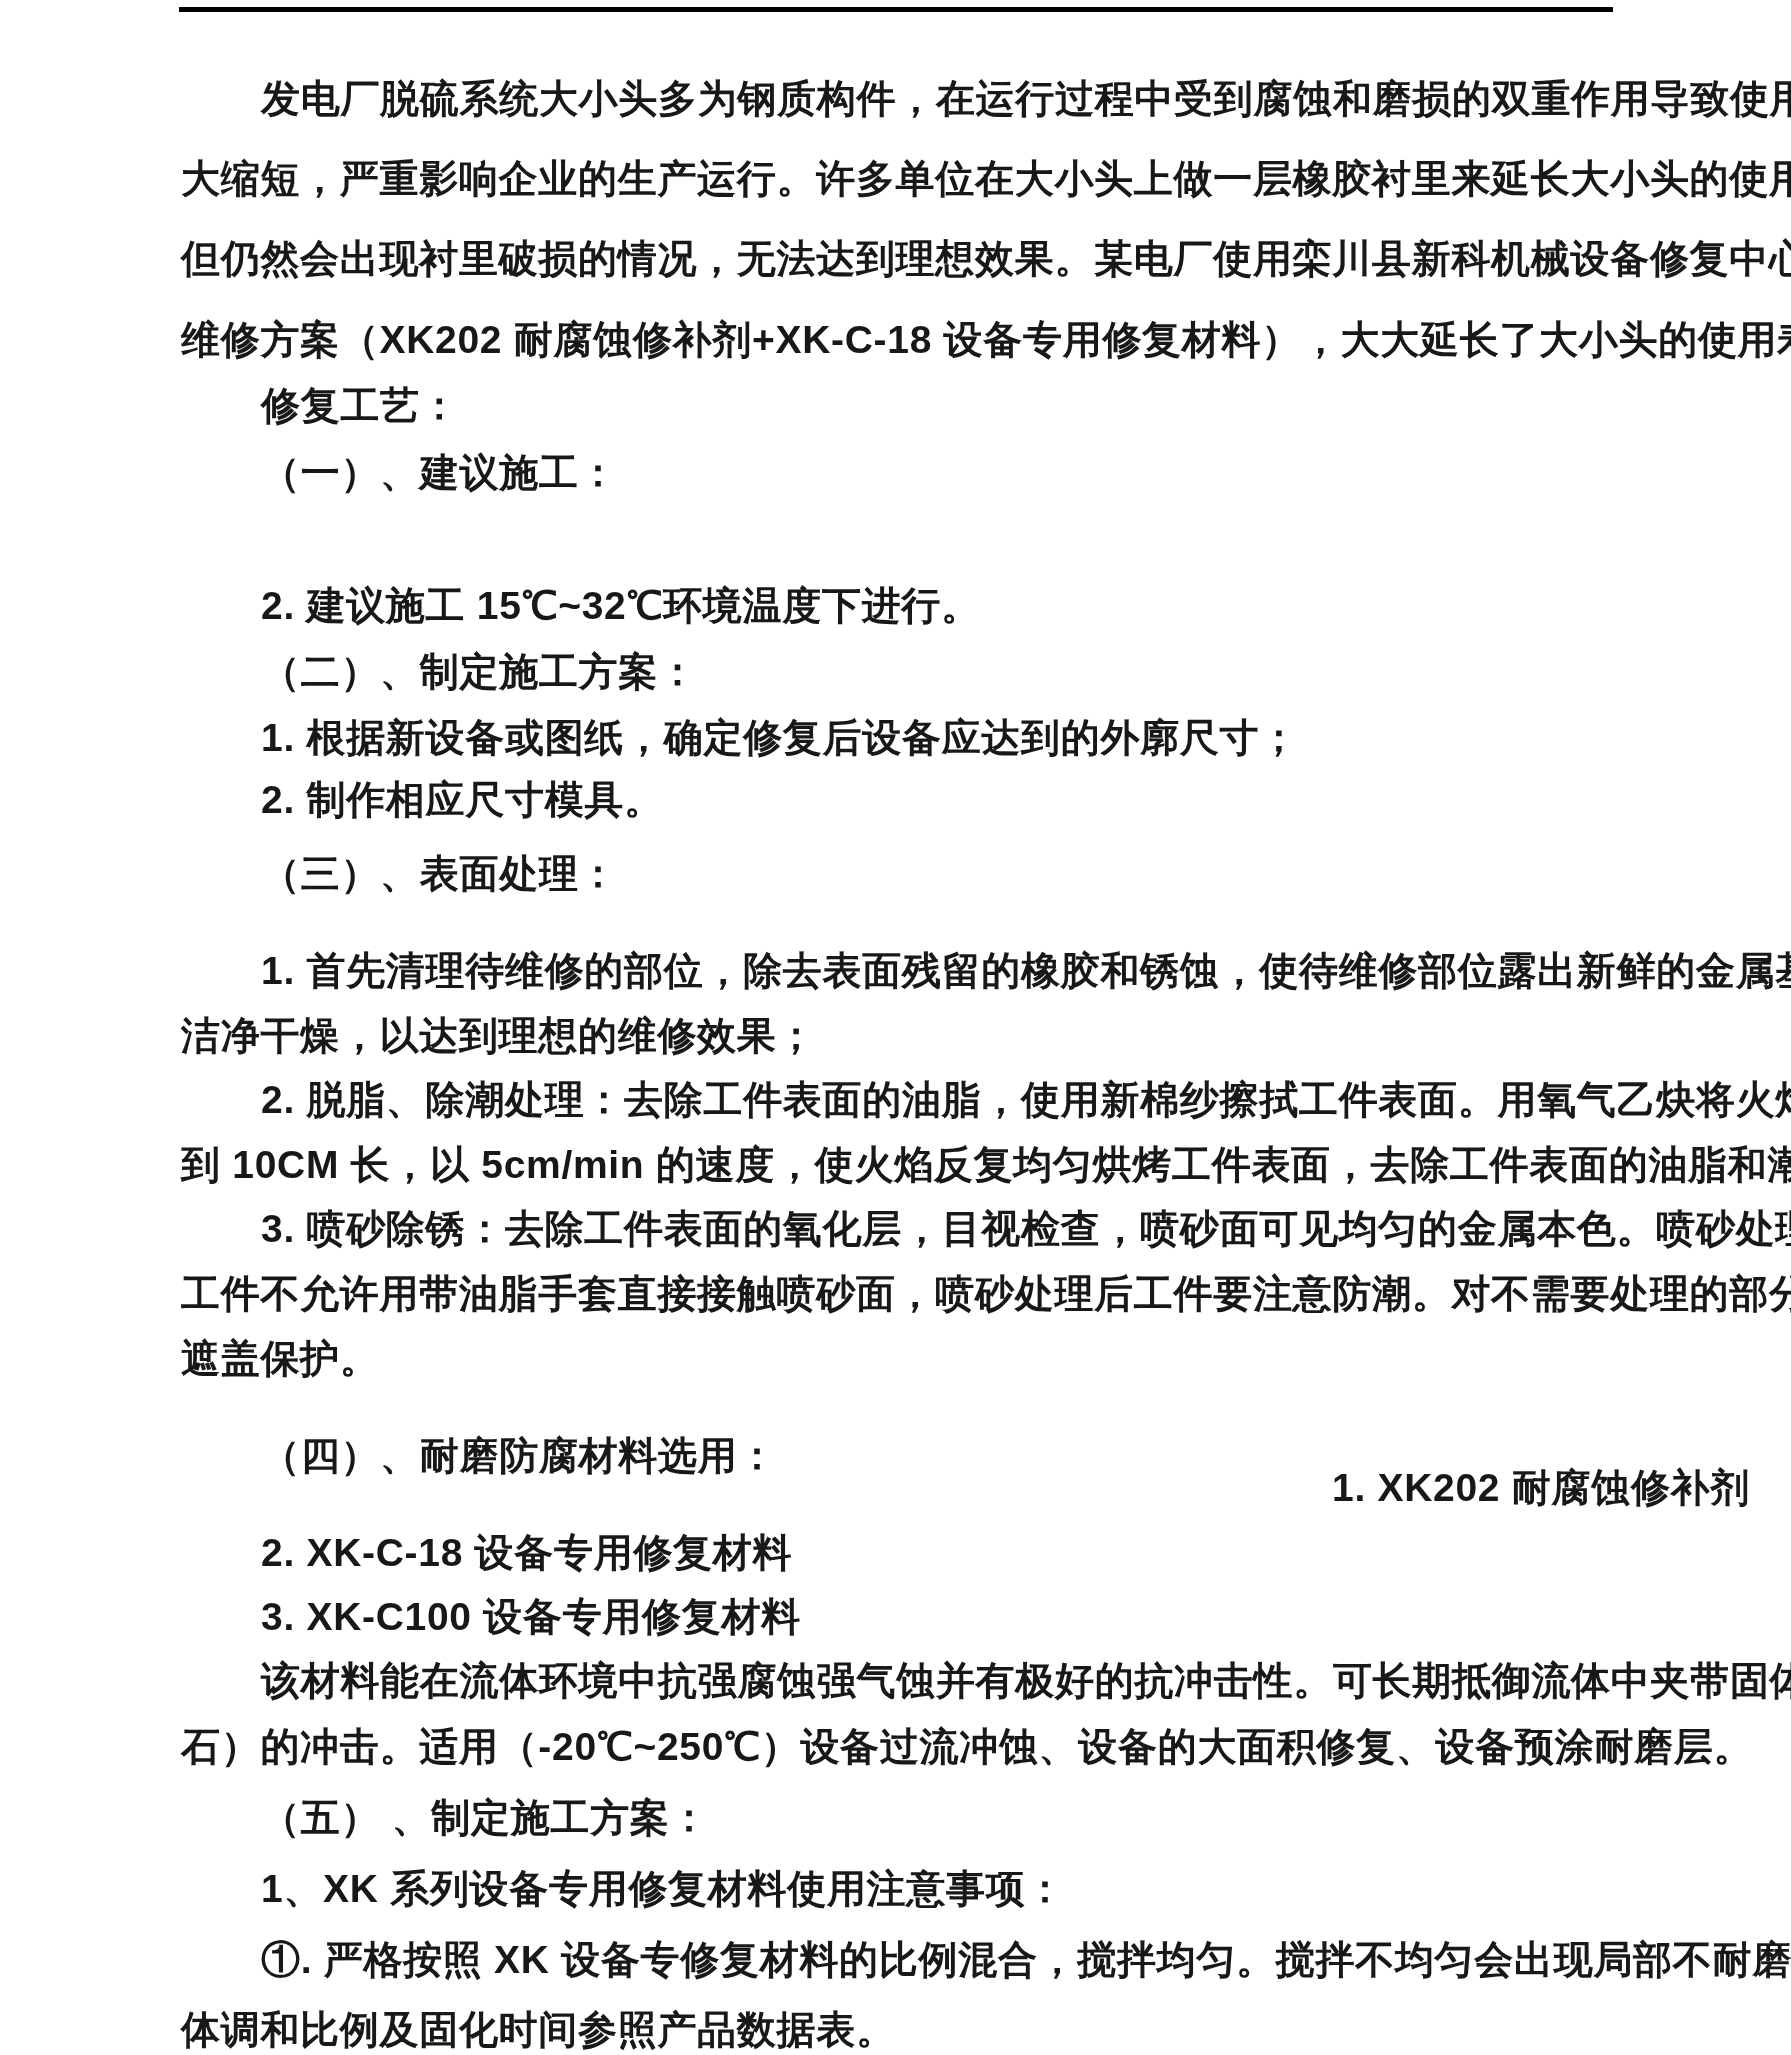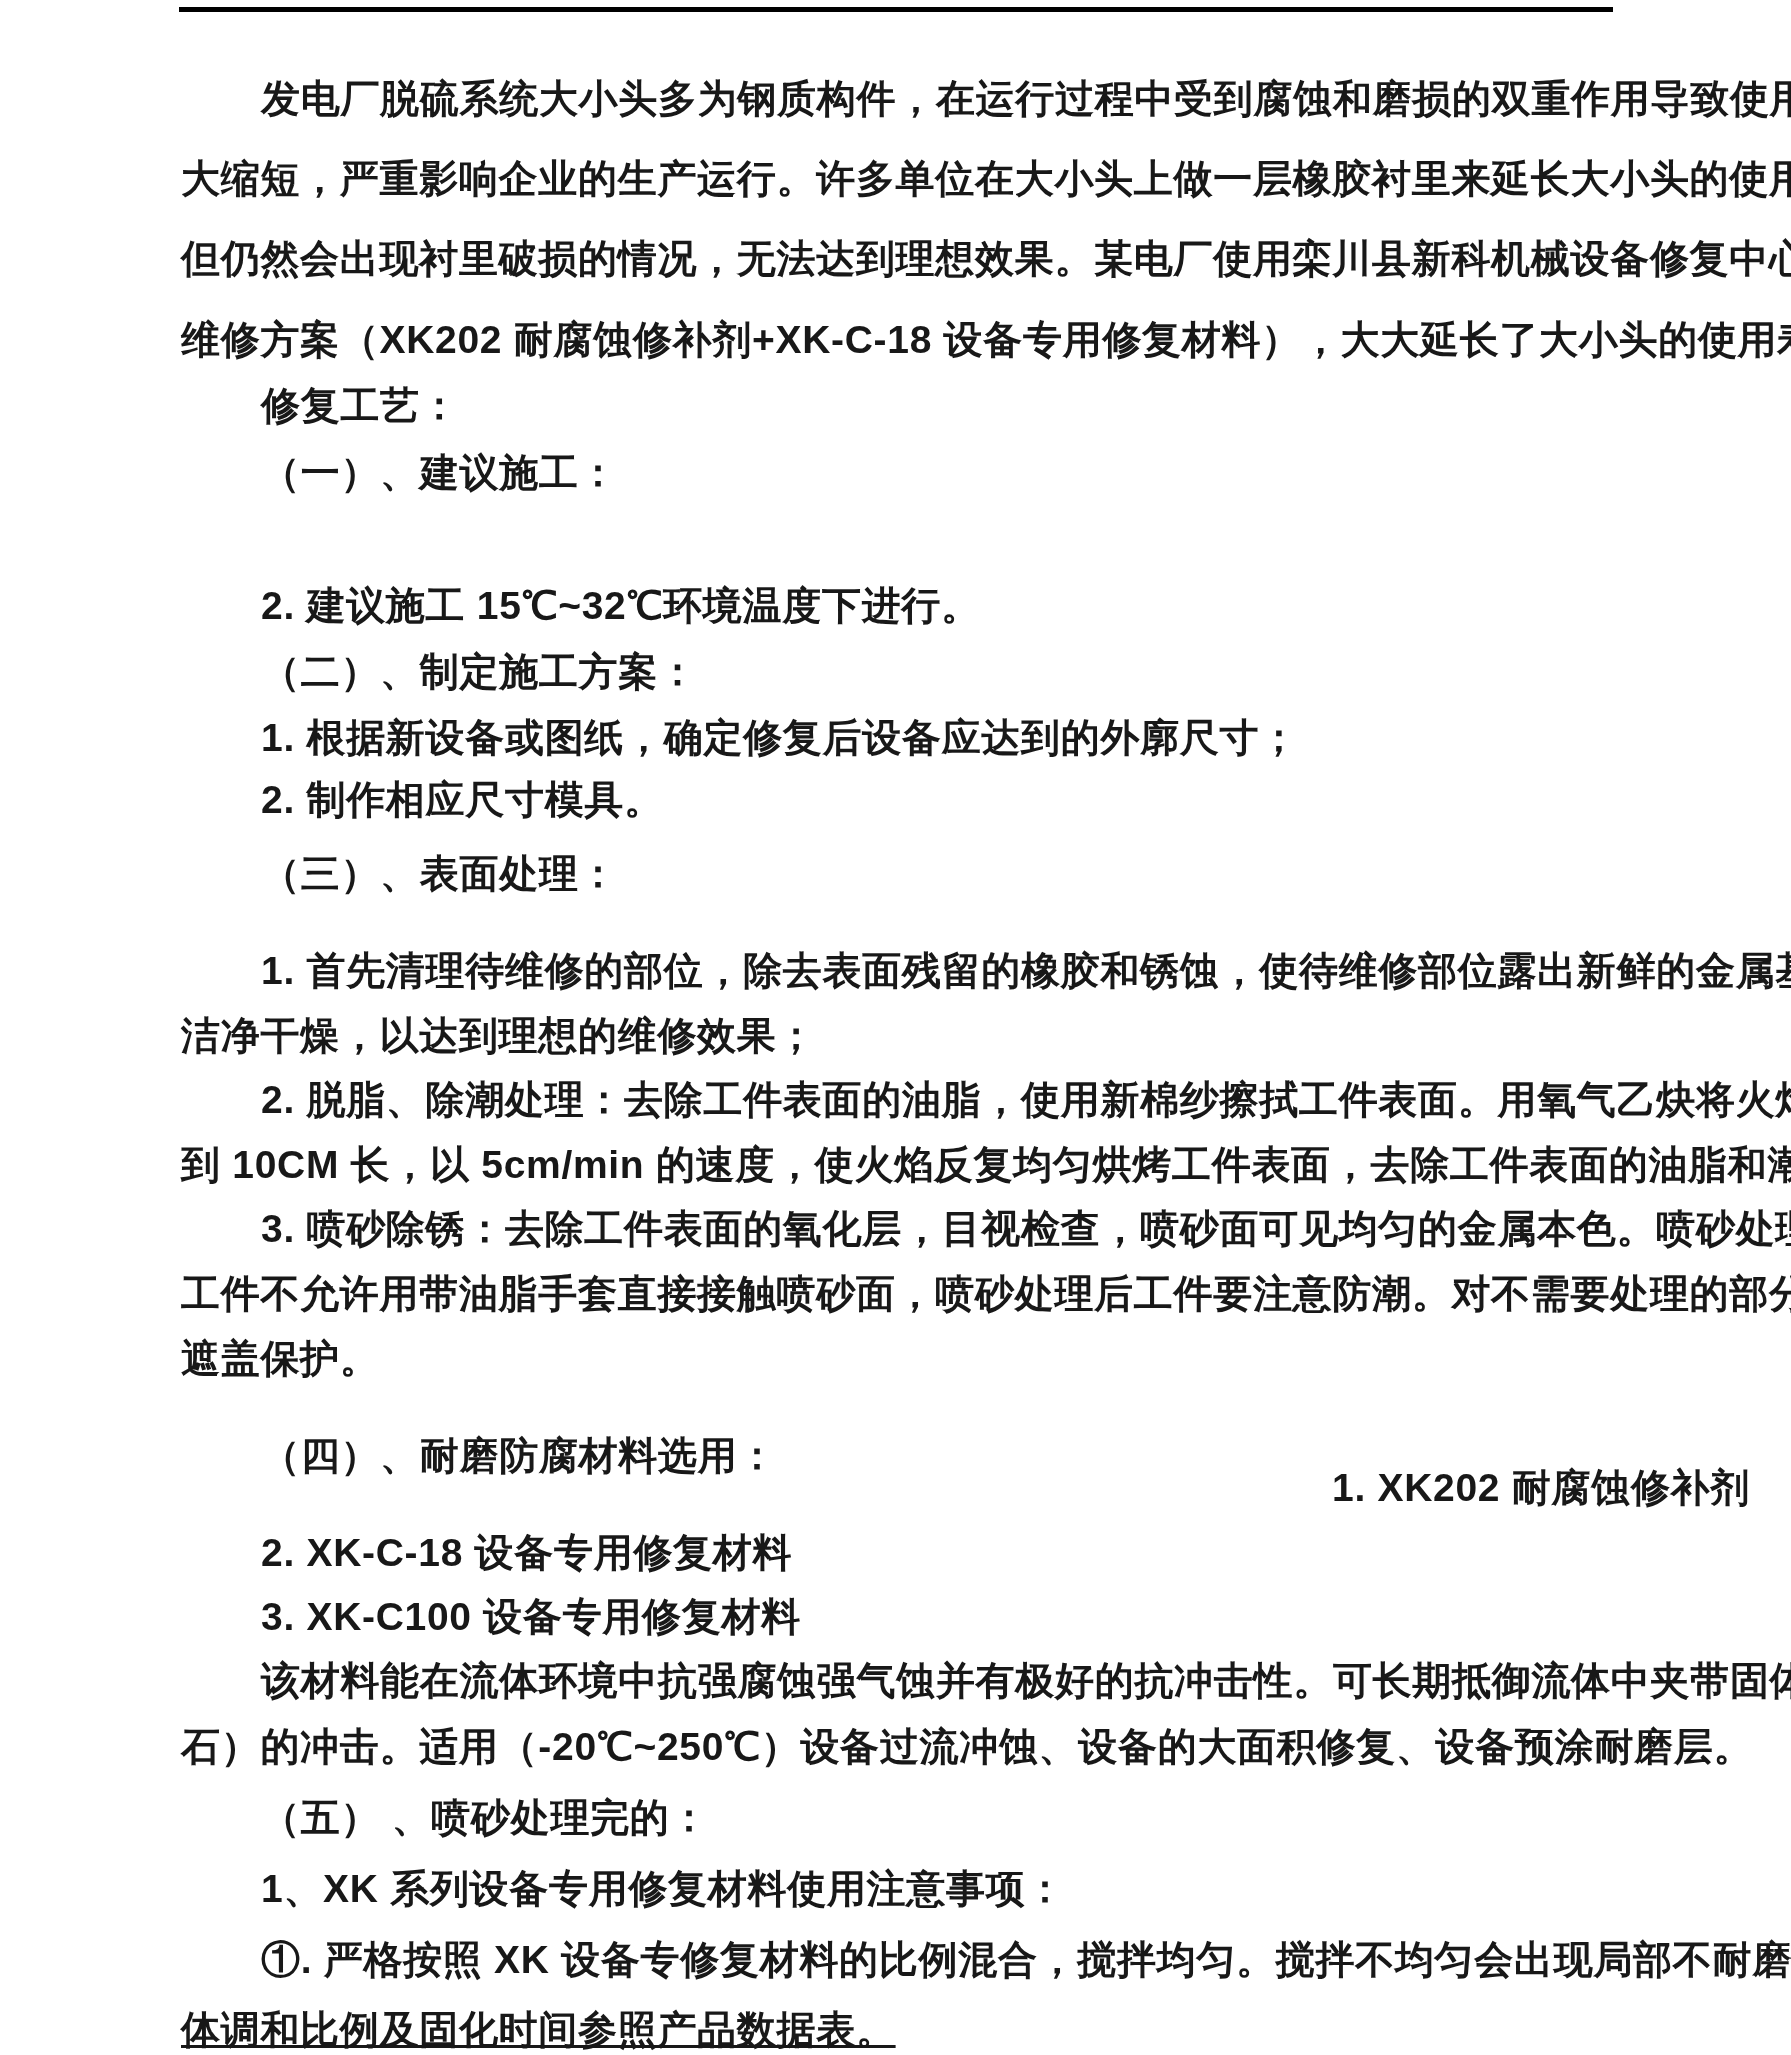--- a/index.html
+++ b/index.html
@@ -69,19 +69,19 @@
       <div class="line" style="top: 1142px;">到 10CM 长，以 5cm/min 的速度，使火焰反复均匀烘烤工件表面，去除工件表面的油脂和潮气；</div>
       <div class="line indent" style="top: 1206px;">3.  喷砂除锈：去除工件表面的氧化层，目视检查，喷砂面可见均匀的金属本色。喷砂处理完的</div>
       <div class="line" style="top: 1271px;">工件不允许用带油脂手套直接接触喷砂面，喷砂处理后工件要注意防潮。对不需要处理的部分，做好</div>
       <div class="line" style="top: 1336px;">遮盖保护。</div>
       <div class="line indent" style="top: 1400px; margin-top: 33px;">（四）、耐磨防腐材料选用：</div>
       <div class="line indent" style="top: 1465px; text-align: right;">1. XK202 耐腐蚀修补剂</div>
       <div class="line indent" style="top: 1530px;">2.  XK-C-18 设备专用修复材料</div>
       <div class="line indent" style="top: 1594px;">3. XK-C100 设备专用修复材料</div>
       <div class="line indent" style="top: 1658px;">该材料能在流体环境中抗强腐蚀强气蚀并有极好的抗冲击性。可长期抵御流体中夹带固体（如砂</div>
       <div class="line" style="top: 1724px;">石）的冲击。适用（-20℃~250℃）设备过流冲蚀、设备的大面积修复、设备预涂耐磨层。</div>
-      <div class="line indent" style="top: 1795px;">（五） 、喷砂处理完的：</div>
+      <div class="line indent" style="top: 1795px;">（五） 、制定施工方案：</div>
       <div class="line indent" style="top: 1866px;">1、XK 系列设备专用修复材料使用注意事项：</div>
       <div class="line indent" style="top: 1937px;">①. 严格按照 XK 设备专修复材料的比例混合，搅拌均匀。搅拌不均匀会出现局部不耐磨情况。具</div>
-      <div class="line" style="top: 2007px; text-decoration: underline;">体调和比例及固化时间参照产品数据表。</div>
+      <div class="line" style="top: 2007px;">体调和比例及固化时间参照产品数据表。</div>
     </div>
 </div>
 
 
 </body></html>

